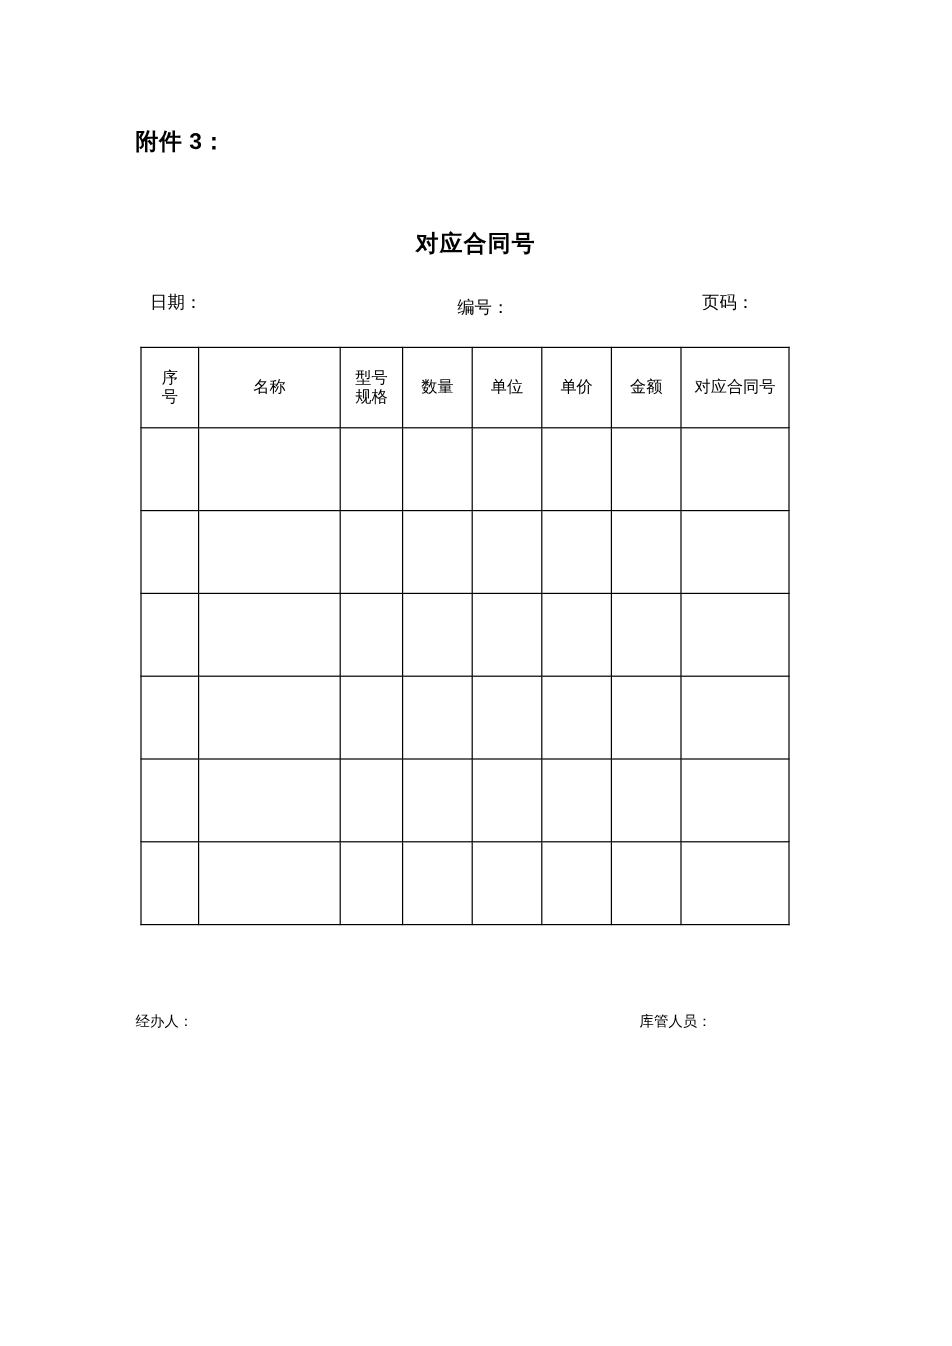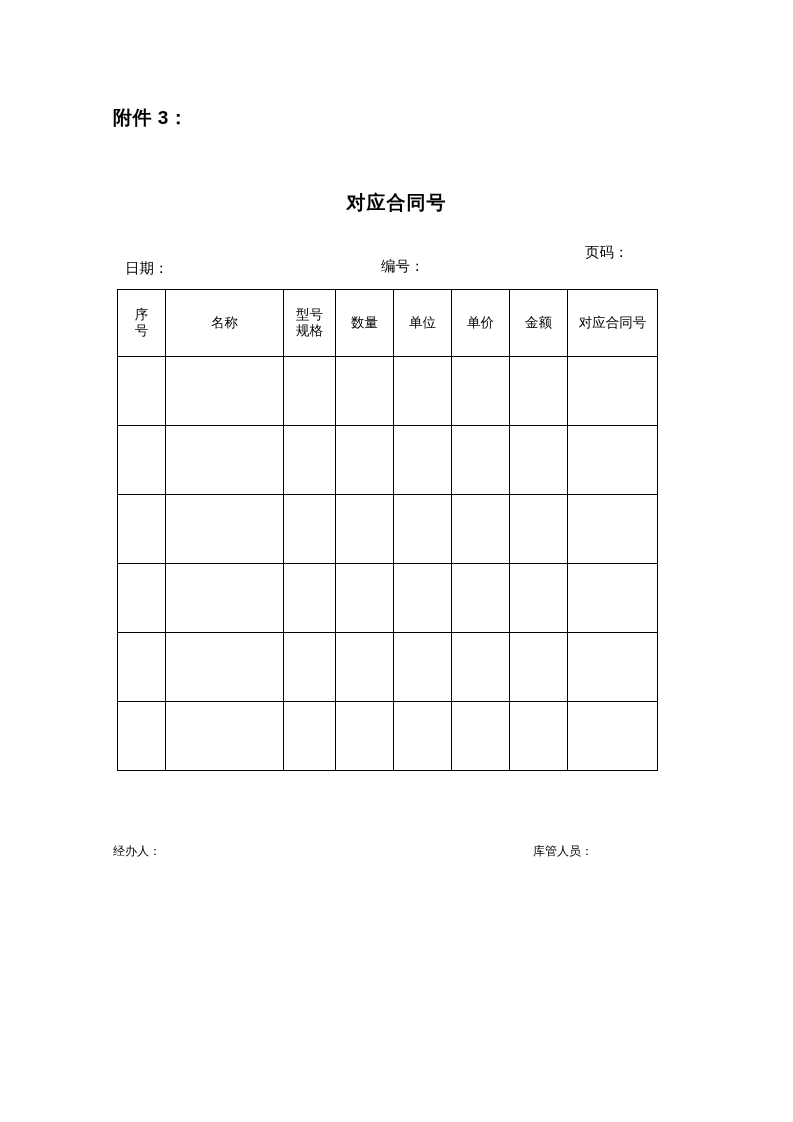--- a/index.html
+++ b/index.html
@@ -53,22 +53,22 @@
     top: 243px;
     width: 567px;
     height: 22px;
   }
   .meta-item {
     position: absolute;
     font-size: 14.5px;
     font-family: "Liberation Sans", "DejaVu Sans", sans-serif;
     white-space: nowrap;
   }
-  .meta-date { left: 12px; top: 16px; font-family: Liberation Mono, monospace; }
-  .meta-number { left: 268px; top: 14px; }
+  .meta-date { left: 12px; top: 0; font-family: Liberation Mono, monospace; }
+  .meta-number { left: 268px; top: 4px; }
   .meta-page { left: 472px; top: 0; text-align: center; }
 
   
   .table-wrap {
     position: absolute;
     left: 117px;
     top: 289px;
     width: 540px;
   }
   table.goods-table {

